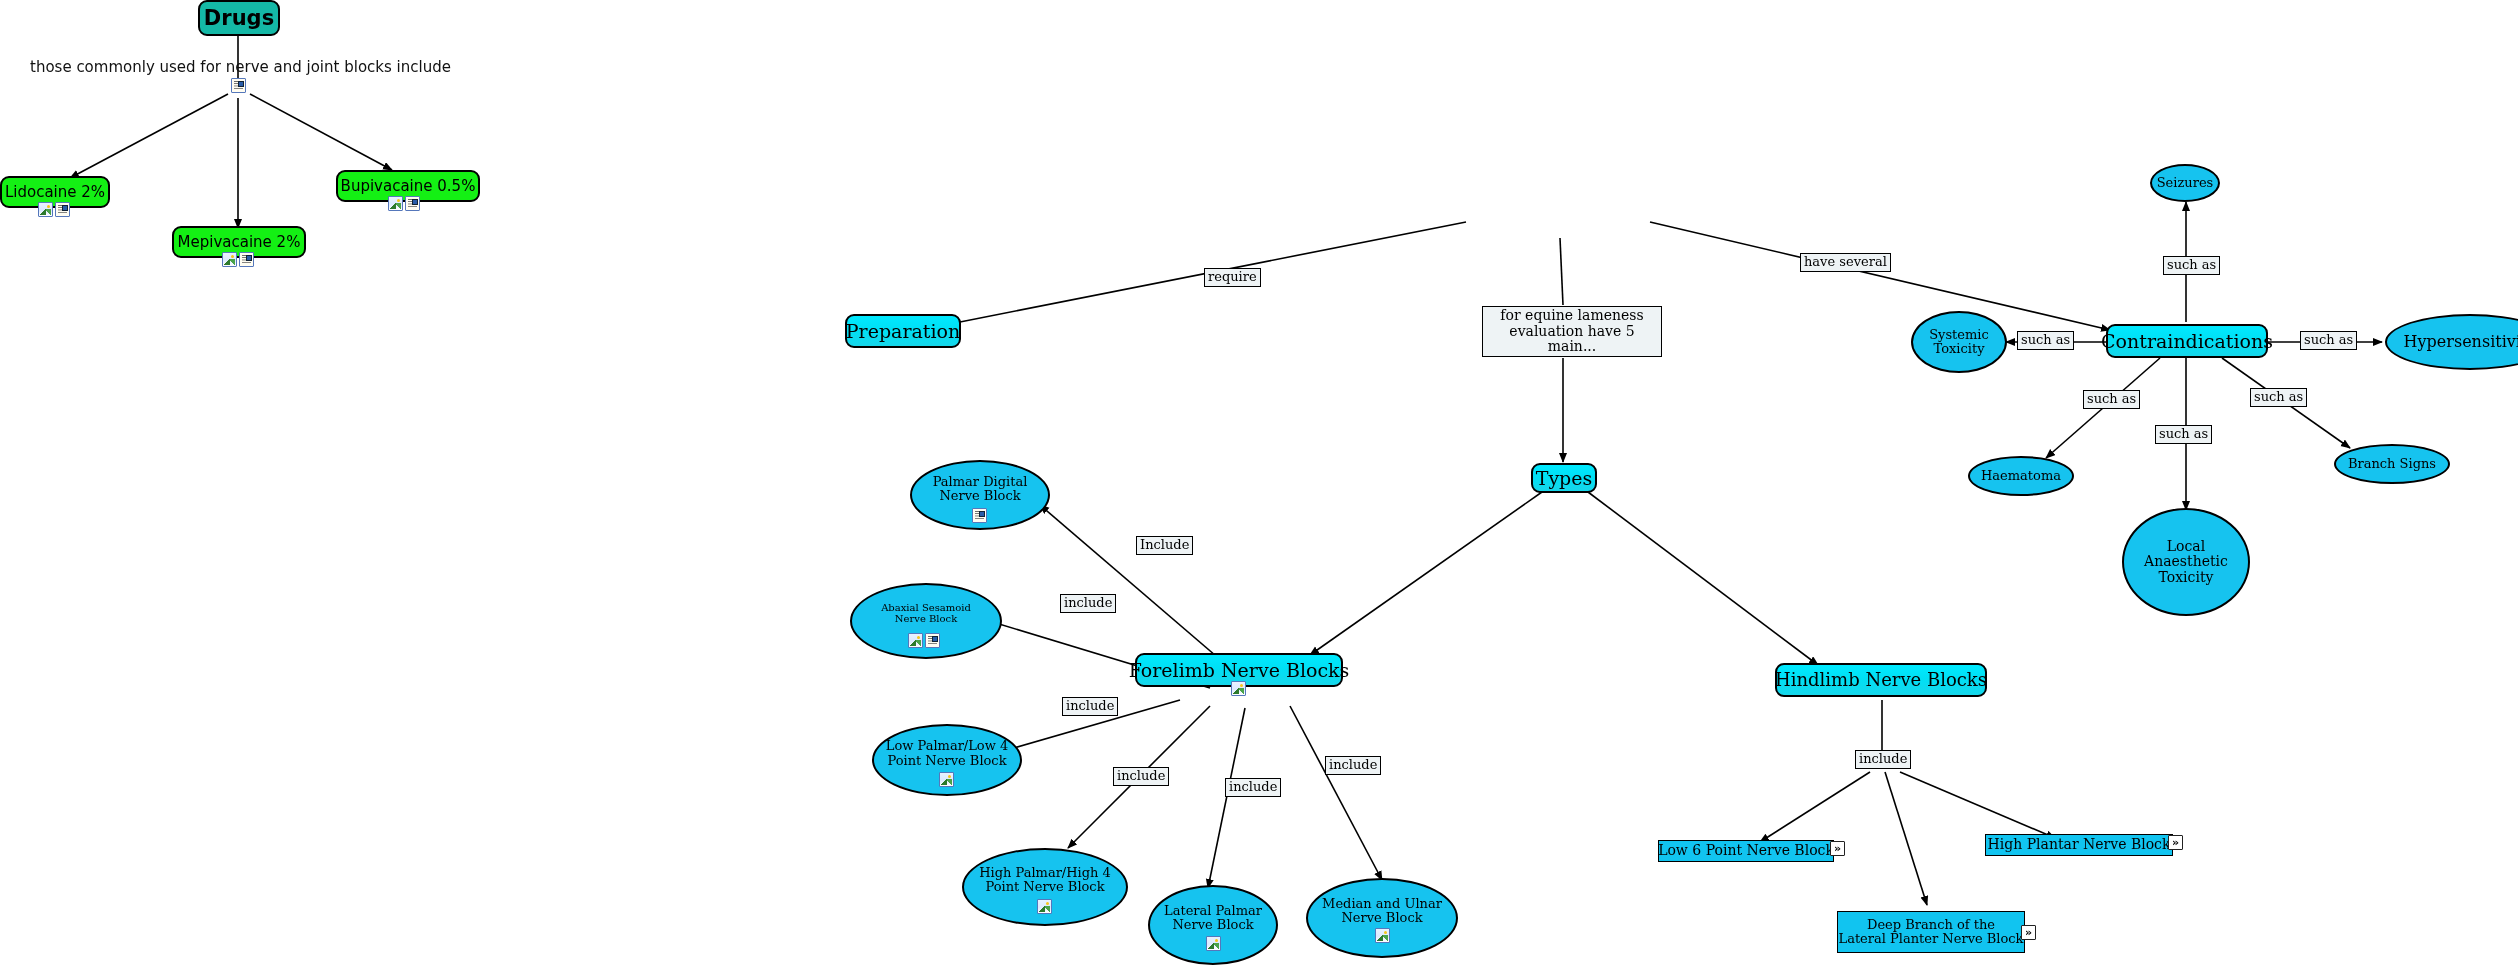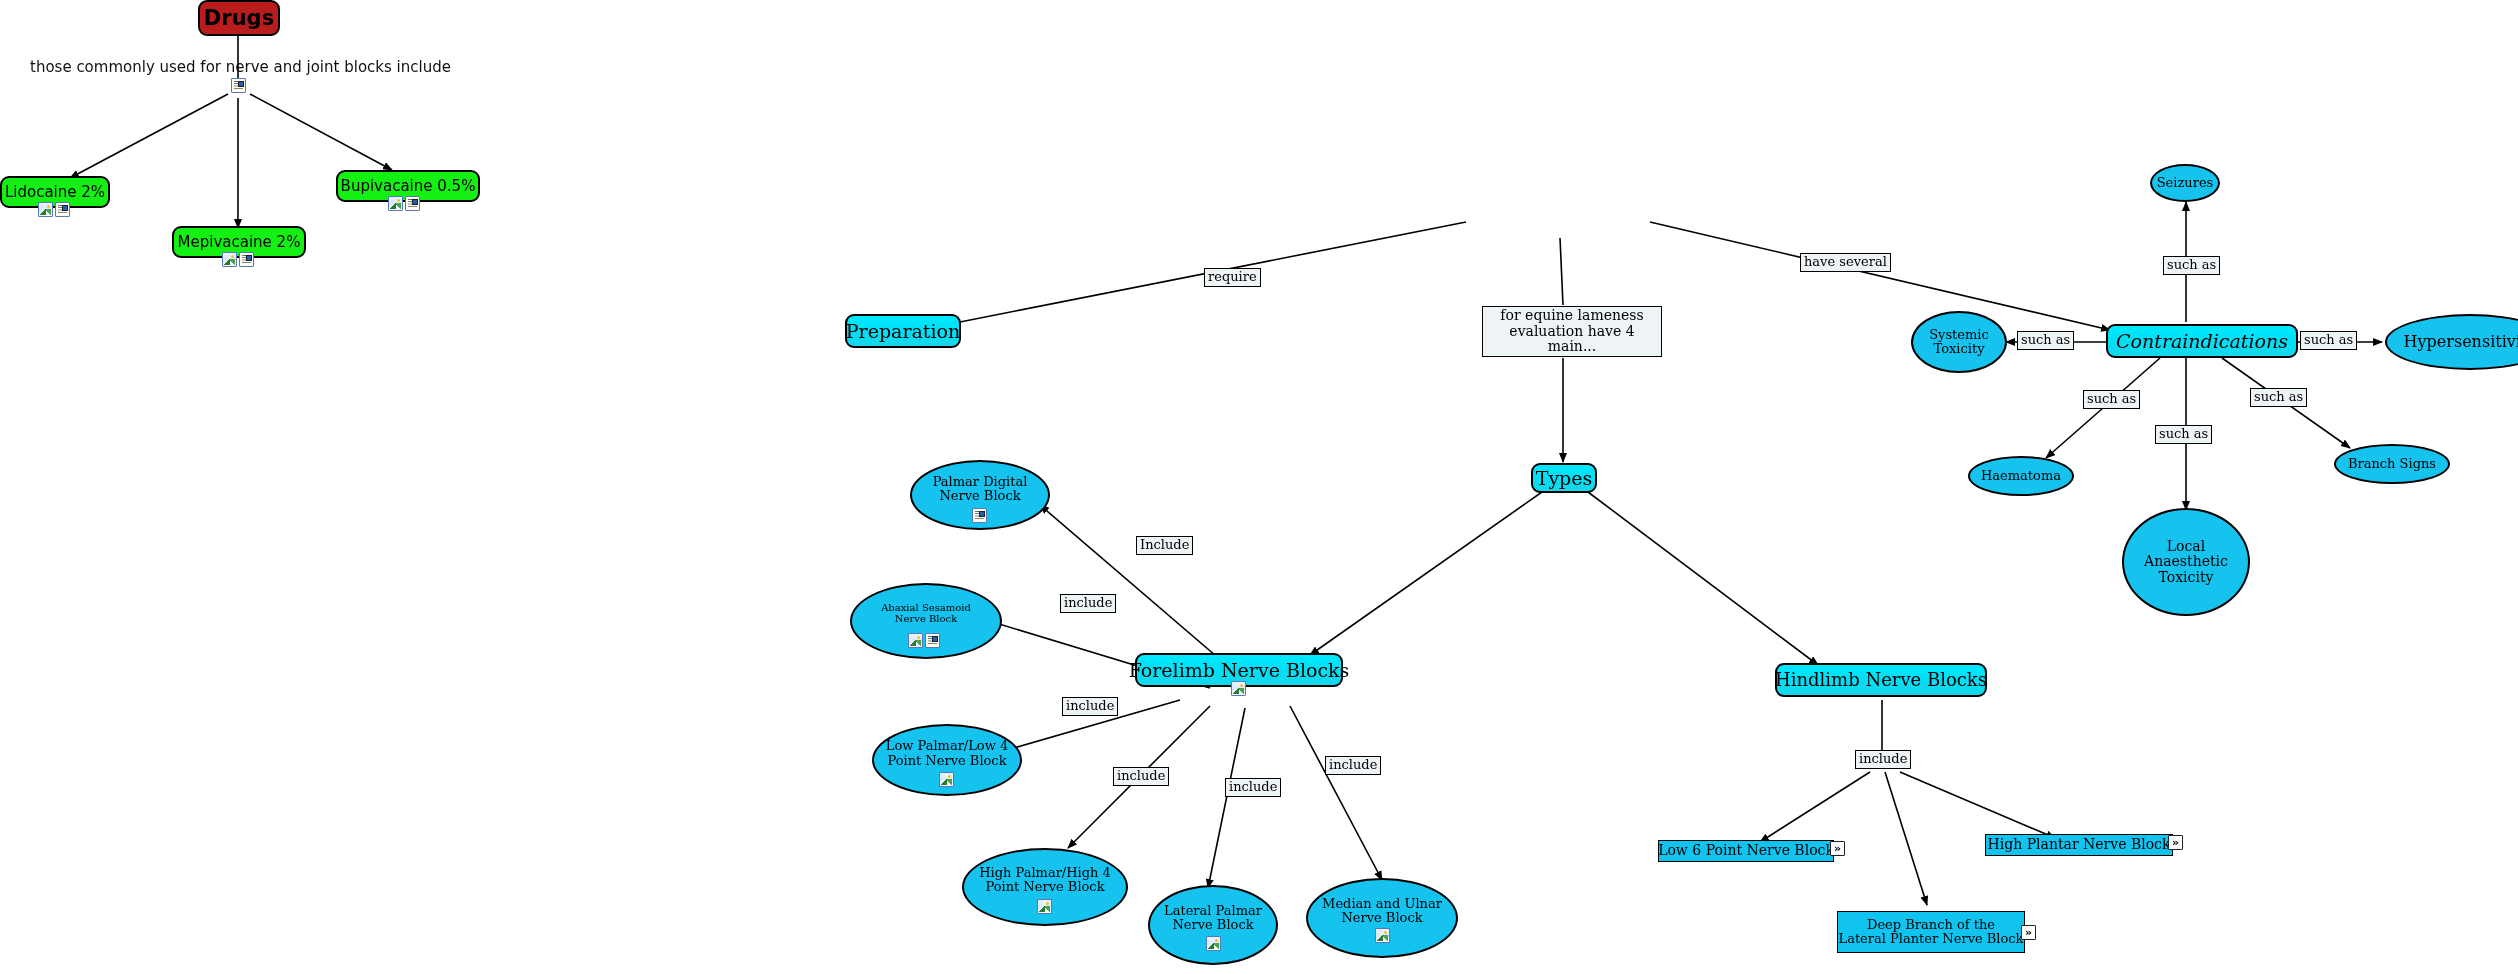--- a/index.html
+++ b/index.html
@@ -26,21 +26,21 @@
 
   
   .rrect{
     border:2px solid #000;
     border-radius:9px;
   }
   .rrect.cyan{
     background:linear-gradient(180deg,#00e9ff 0%, #00e0f5 45%, #16d6ea 100%);
   }
   .rrect.green{
-    background:#b91c1c;
+    background:#14b8a6;
     text-align:center;
   }
   .rrect.brightgreen{
     background:#14f014;
   }
 
   
   .prect{
     border:1px solid #000;
     background:#11c4f0;
@@ -218,21 +218,21 @@
 
 
   <div class="node rrect cyan" style="left:845px;top:314px;width:116px;height:34px;">
     <span class="lbl" style="font-size:19px;">Preparation</span>
   </div>
 
   <div class="node rrect cyan" style="left:1531px;top:463px;width:66px;height:30px;">
     <span class="lbl" style="font-size:19px;">Types</span>
   </div>
 
-  <div class="node rrect cyan" style="left:2106px;top:324px;width:192px;height:34px;font-style:italic;">
+  <div class="node rrect cyan" style="left:2106px;top:324px;width:162px;height:34px;">
     <span class="lbl" style="font-size:19px;">Contraindications</span>
   </div>
 
   <div class="node ellipse" style="left:2150px;top:164px;width:70px;height:38px;">
     <span class="lbl" style="font-size:13px;">Seizures</span>
   </div>
 
   <div class="node ellipse" style="left:1911px;top:311px;width:96px;height:62px;">
     <span class="lbl" style="font-size:13px;white-space:pre-line;">Systemic
 Toxicity</span>
@@ -336,21 +336,21 @@
   </div>
   <div class="icons" style="left:2021px;top:925px;">
     <span class="ico chev">»</span>
   </div>
 
   <div class="linklabel" style="left:1204px;top:268px;">require</div>
 
   <div class="linklabel" style="left:1800px;top:253px;">have several</div>
 
   <div class="linklabel multi" style="left:1482px;top:306px;width:180px;white-space:pre-line;font-size:14px;">for equine lameness
-evaluation have 4 main...</div>
+evaluation have 5 main...</div>
 
   <div class="linklabel" style="left:2163px;top:256px;">such as</div>
 
   <div class="linklabel" style="left:2017px;top:331px;">such as</div>
 
   <div class="linklabel" style="left:2300px;top:331px;">such as</div>
 
   <div class="linklabel" style="left:2083px;top:390px;">such as</div>
 
   <div class="linklabel" style="left:2155px;top:425px;">such as</div>

